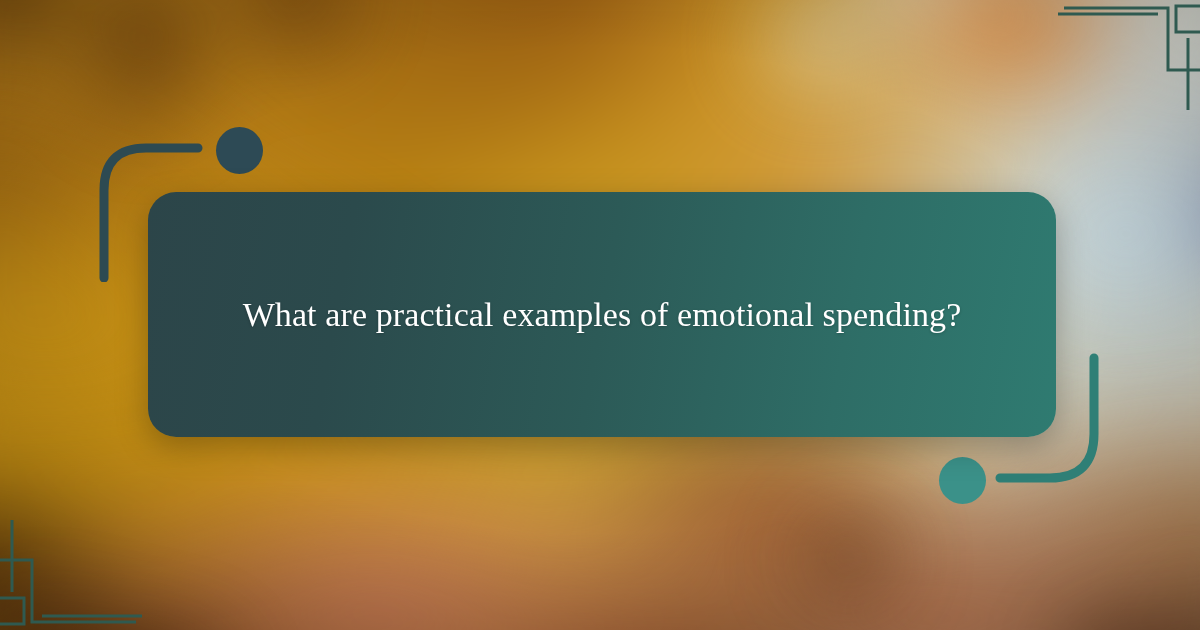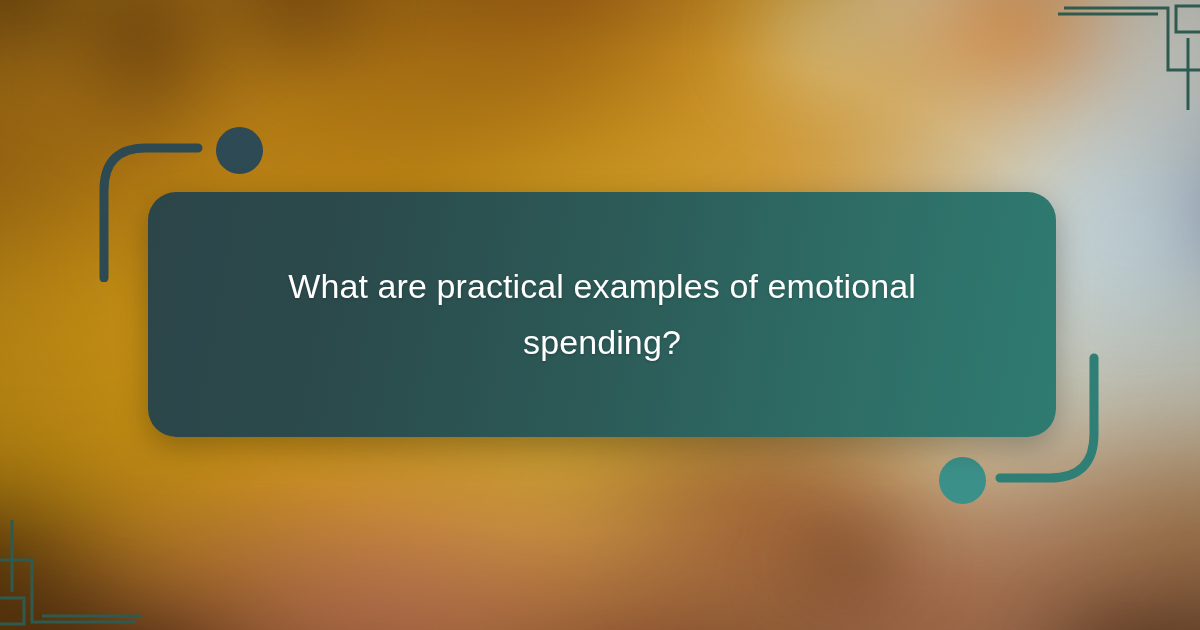--- a/index.html
+++ b/index.html
@@ -115,20 +115,21 @@
     position: absolute;
     left: 148px;
     top: 192px;
     width: 908px;
     height: 245px;
     border-radius: 28px;
     display: flex;
     align-items: center;
     justify-content: center;
     box-shadow: 0 10px 32px rgba(0,0,0,.28);
+    font-family: Liberation Serif, serif;
   }
   .card-text {
     width: 760px;
     text-align: center;
     color: #ffffff;
     font-size: 34px;
     font-weight: 400;
     line-height: 1.62;
     letter-spacing: .1px;
     padding: 0 24px;

